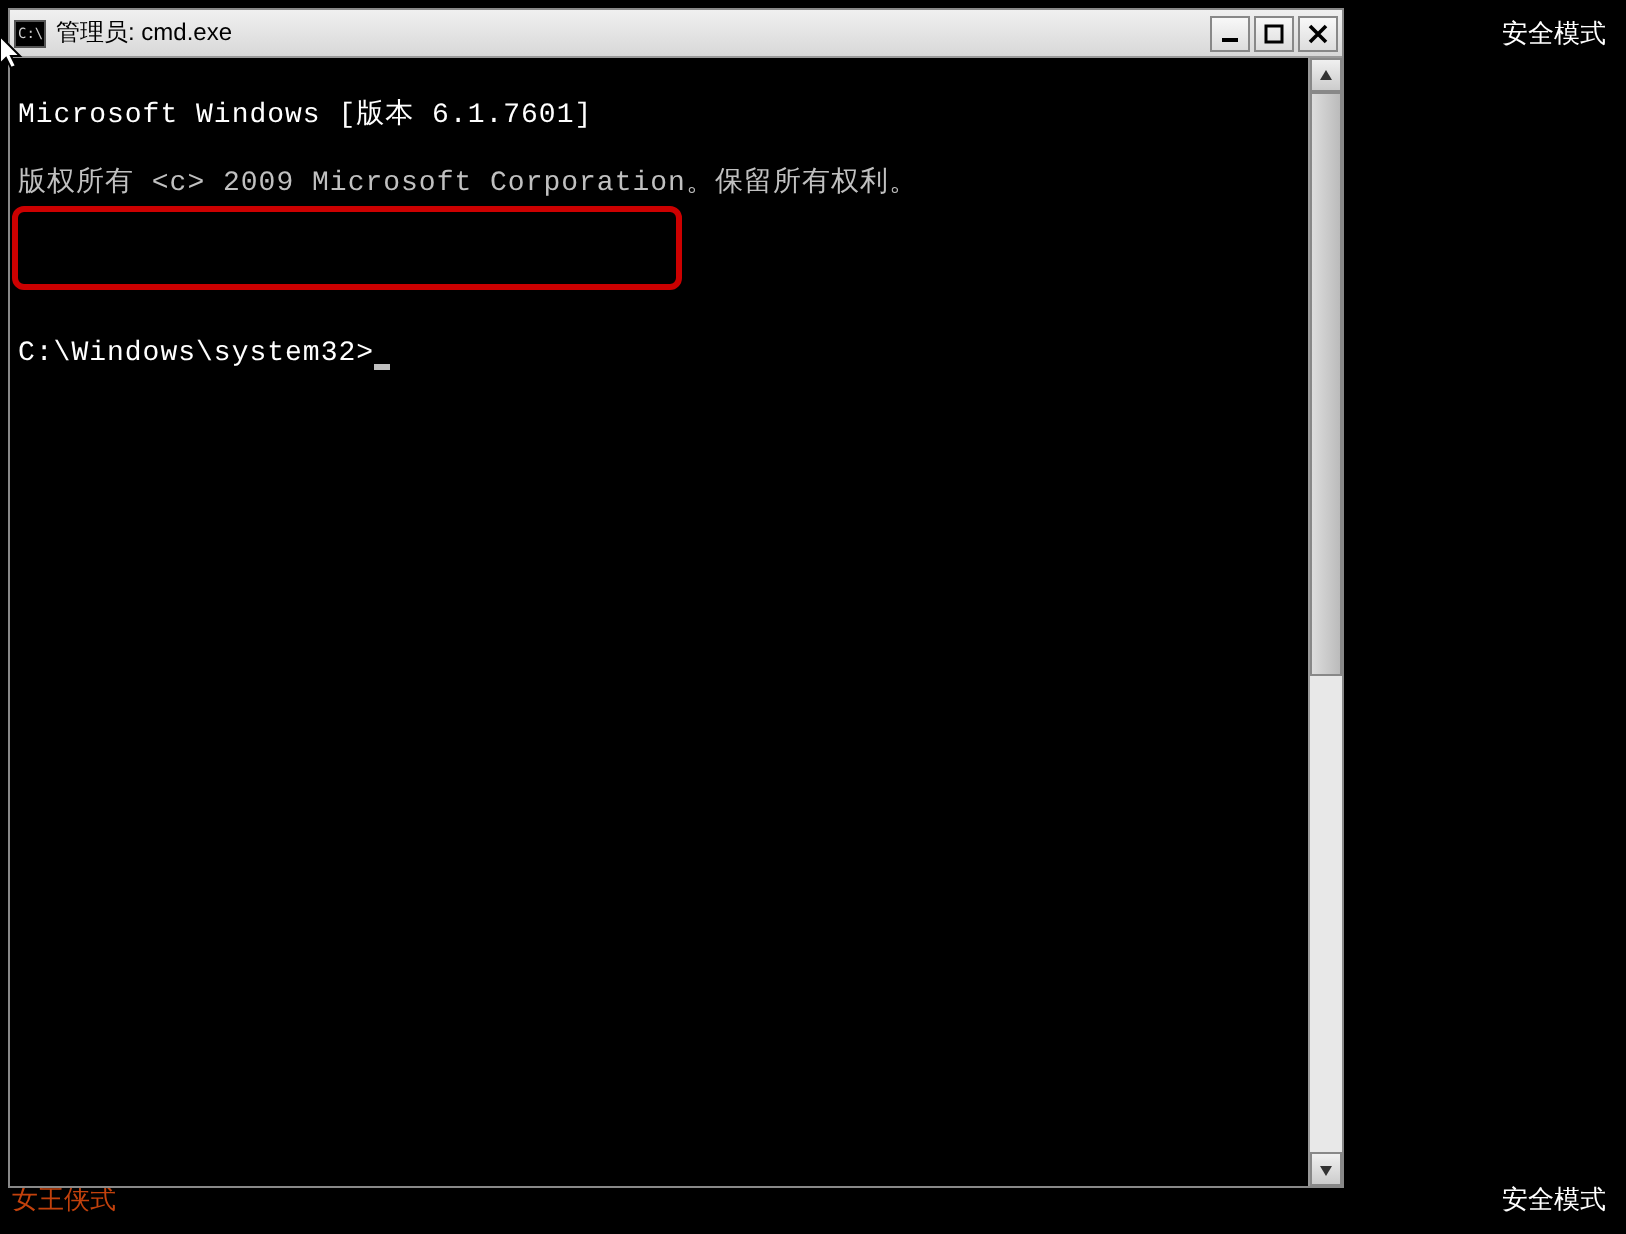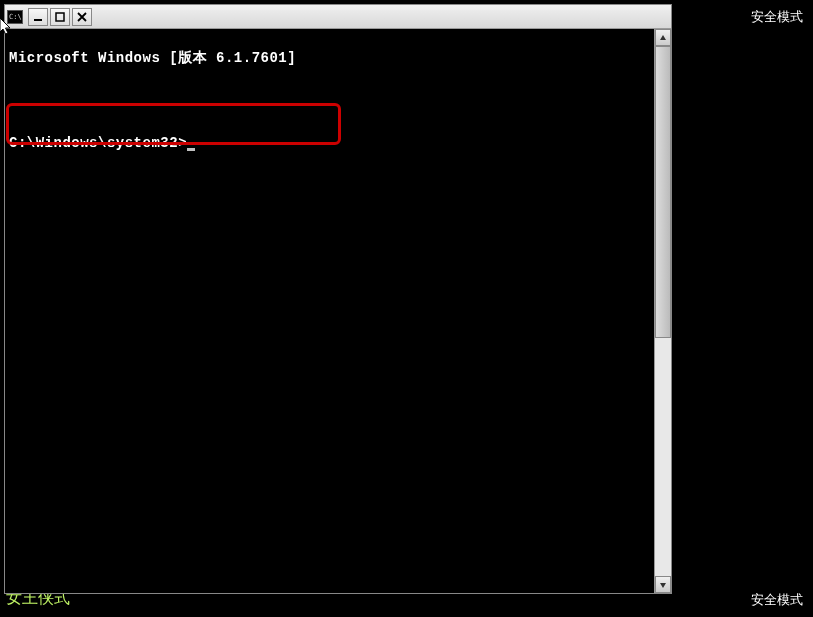--- a/index.html
+++ b/index.html
@@ -94,21 +94,21 @@
       color: #c0c0c0;
       font-family: "NSimSun", "Courier New", monospace;
       font-size: 14px;
       line-height: 17px;
       padding: 4px 0 0 4px;
       white-space: pre;
       position: relative;
       letter-spacing: 0.5px;
     }
     .terminal .bold {
-      font-weight: bold;
+      font-weight: normal;
       color: #ffffff;
     }
     .highlight-box {
       position: absolute;
       left: 1px;
       top: 74px;
       width: 335px;
       height: 42px;
       border: 3px solid #cc0000;
       border-radius: 6px;
@@ -159,22 +159,22 @@
       position: absolute;
       right: 10px;
       bottom: 8px;
       color: #ffffff;
       font-size: 13px;
     }
     .safe-mode-bl-partial {
       position: absolute;
       left: 6px;
       bottom: 8px;
-      color: #bef264;
-      font-size: 16px;
+      color: #c2410c;
+      font-size: 13px;
     }
     .blink-cursor {
       display: inline-block;
       background: #c0c0c0;
       width: 8px;
       height: 3px;
       vertical-align: bottom;
       margin-bottom: 1px;
     }
   </style>
@@ -187,20 +187,21 @@
 
 <div class="safe-mode-tr">安全模式</div>
 <div class="safe-mode-br">安全模式</div>
 <div class="safe-mode-bl-partial">女王侠式</div>
 
 <div class="window">
   <div class="titlebar">
     <div class="title-icon">
       <span class="title-icon-text">C:\</span>
     </div>
+    <div class="title-text">管理员: cmd.exe</div>
     <div class="window-controls">
       <div class="win-btn">
         <svg viewBox="0 0 10 10">
             <rect x="1" y="7" width="8" height="2" fill="#000"></rect>
           </svg>
       </div>
       <div class="win-btn">
         <svg viewBox="0 0 10 10">
             <rect x="1" y="1" width="8" height="8" fill="none" stroke="#000" stroke-width="1.5"></rect>
           </svg>
@@ -208,20 +209,21 @@
       <div class="win-btn">
         <svg viewBox="0 0 10 10">
             <path d="M1 1 L9 9 M9 1 L1 9" stroke="#000" stroke-width="1.8"></path>
           </svg>
       </div>
     </div>
   </div>
   <div class="content-area">
     <div class="terminal">
 <span class="term-line bold">Microsoft Windows [版本 6.1.7601]</span>
+<span class="term-line">版权所有 &lt;c&gt; 2009 Microsoft Corporation。保留所有权利。</span>
 <span class="term-line"></span>
 <span class="term-line"></span>
 <span class="term-line"></span>
 <span class="term-line"><span class="bold">C:\Windows\system32&gt;</span><span class="blink-cursor"></span></span>
       <div class="highlight-box"></div>
     </div>
     <div class="scrollbar">
       <div class="scroll-btn">
         <svg viewBox="0 0 8 8" width="8" height="8">
             <path d="M4 1 L7 6 L1 6 Z" fill="#333"></path>

